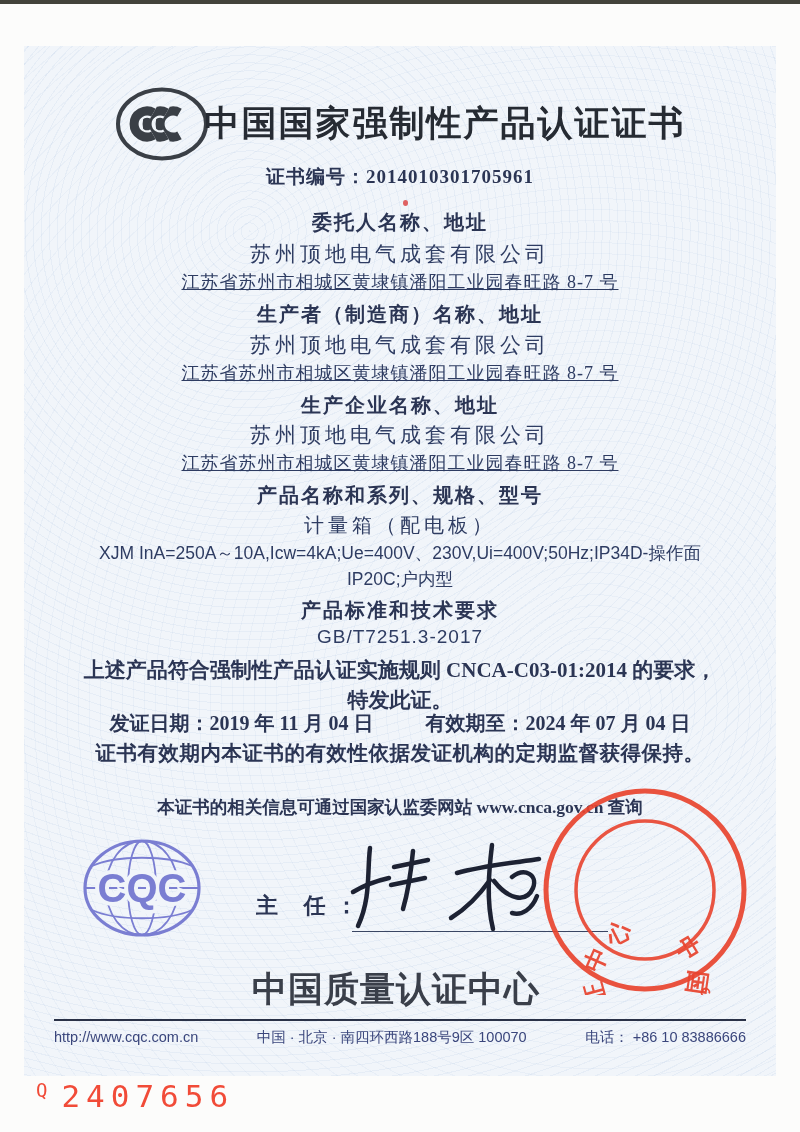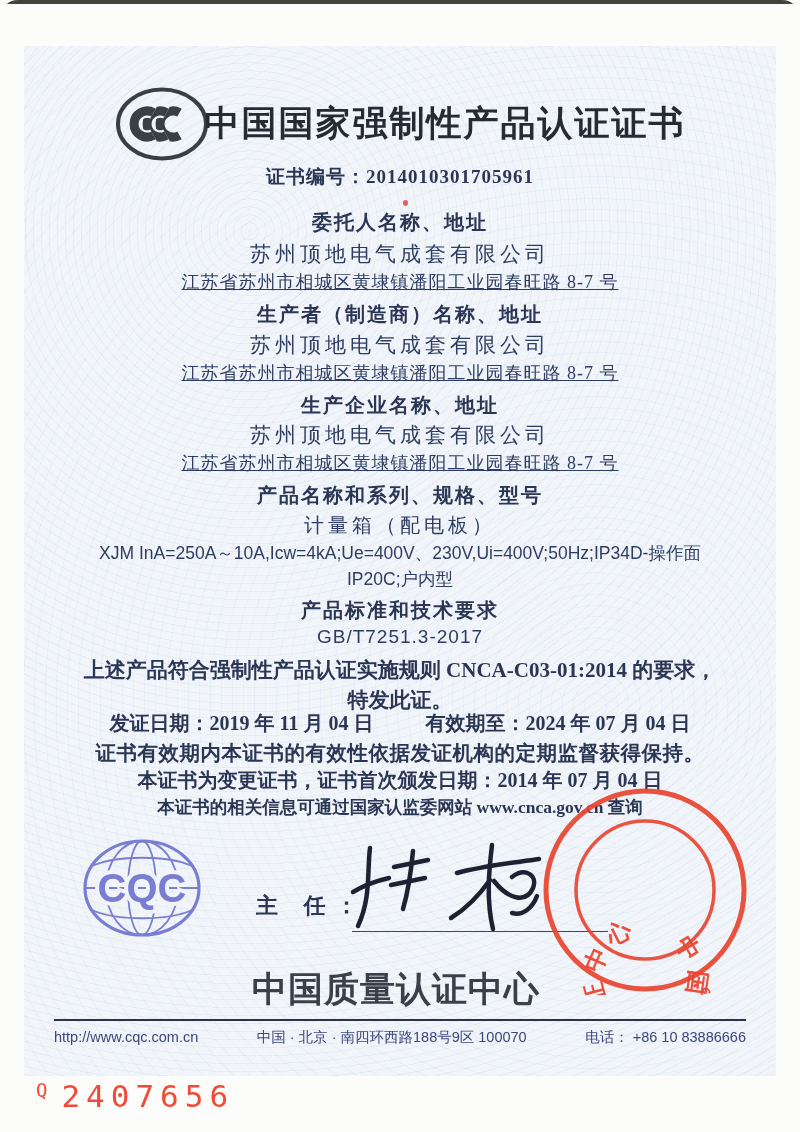--- a/index.html
+++ b/index.html
@@ -1,17 +1,17 @@
 <!DOCTYPE html>
 <html><head>
 <meta charset="utf-8">
 <style>
   html,body{margin:0;padding:0;background:#fbfbfa;}
   .page{position:relative;width:800px;height:1132px;background:#fcfcfb;overflow:hidden;
-        font-family:"Liberation Serif", serif;color:#2e3c62;border-radius:18px;}
+        font-family:"Liberation Serif", serif;color:#2e3c62;}
   .scan-edge{position:absolute;left:0;top:0;width:800px;height:4px;background:#43433b;}
   .cert-bg{position:absolute;left:24px;top:46px;width:752px;height:1030px;
      background-color:#f1f5fa;
      background-image:
        repeating-radial-gradient(circle at 30% 18%, rgba(130,165,210,0.10) 0, rgba(130,165,210,0.10) 1px, transparent 1px, transparent 8px),
        repeating-radial-gradient(circle at 76% 64%, rgba(130,165,210,0.08) 0, rgba(130,165,210,0.08) 1px, transparent 1px, transparent 11px);}
   .cline{position:absolute;left:0;right:0;text-align:center;white-space:nowrap;color:#2e3c62;}
   .title{top:100px;font-family:"Liberation Sans", sans-serif;font-weight:bold;font-size:35px;
          letter-spacing:2px;color:#262b33;transform:translateX(45px);}
   .certno{top:164px;font-size:19px;font-weight:600;letter-spacing:1px;color:#2b3554;}
@@ -88,21 +88,20 @@
 
   <div class="cline seclabel" style="top:597px;">产品标准和技术要求</div>
   <div class="cline stdval">GB/T7251.3-2017</div>
 
   <div class="compliance"><span>上述产品符合强制性产品认证实施规则 CNCA-C03-01:2014 的要求，特发此证。</span></div>
   <div class="dates">
     <span>发证日期：2019 年 11 月 04 日</span>
     <span>有效期至：2024 年 07 月 04 日</span>
   </div>
   <div class="cline validity">证书有效期内本证书的有效性依据发证机构的定期监督获得保持。</div>
-  <div class="cline change">本证书为变更证书，证书首次颁发日期：2014 年 07 月 04 日</div>
   <div class="cline infonote">本证书的相关信息可通过国家认监委网站 www.cnca.gov.cn 查询</div>
 
   <div class="abs" style="left:80px;top:836px;">
     <svg width="124" height="104" viewBox="0 0 124 104">
       <ellipse cx="62" cy="52" rx="57" ry="47" fill="none" stroke="#7a7ed2" stroke-width="3.2"></ellipse>
       <ellipse cx="62" cy="52" rx="36" ry="47" fill="none" stroke="#7a7ed2" stroke-width="1.8"></ellipse>
       <ellipse cx="62" cy="52" rx="14" ry="47" fill="none" stroke="#7a7ed2" stroke-width="1.8"></ellipse>
       <path d="M 12 30 C 36 19 88 19 112 30" fill="none" stroke="#7a7ed2" stroke-width="1.8"></path>
       <path d="M 5.5 52 L 118.5 52" fill="none" stroke="#7a7ed2" stroke-width="1.8"></path>
       <path d="M 12 74 C 36 85 88 85 112 74" fill="none" stroke="#7a7ed2" stroke-width="1.8"></path>

